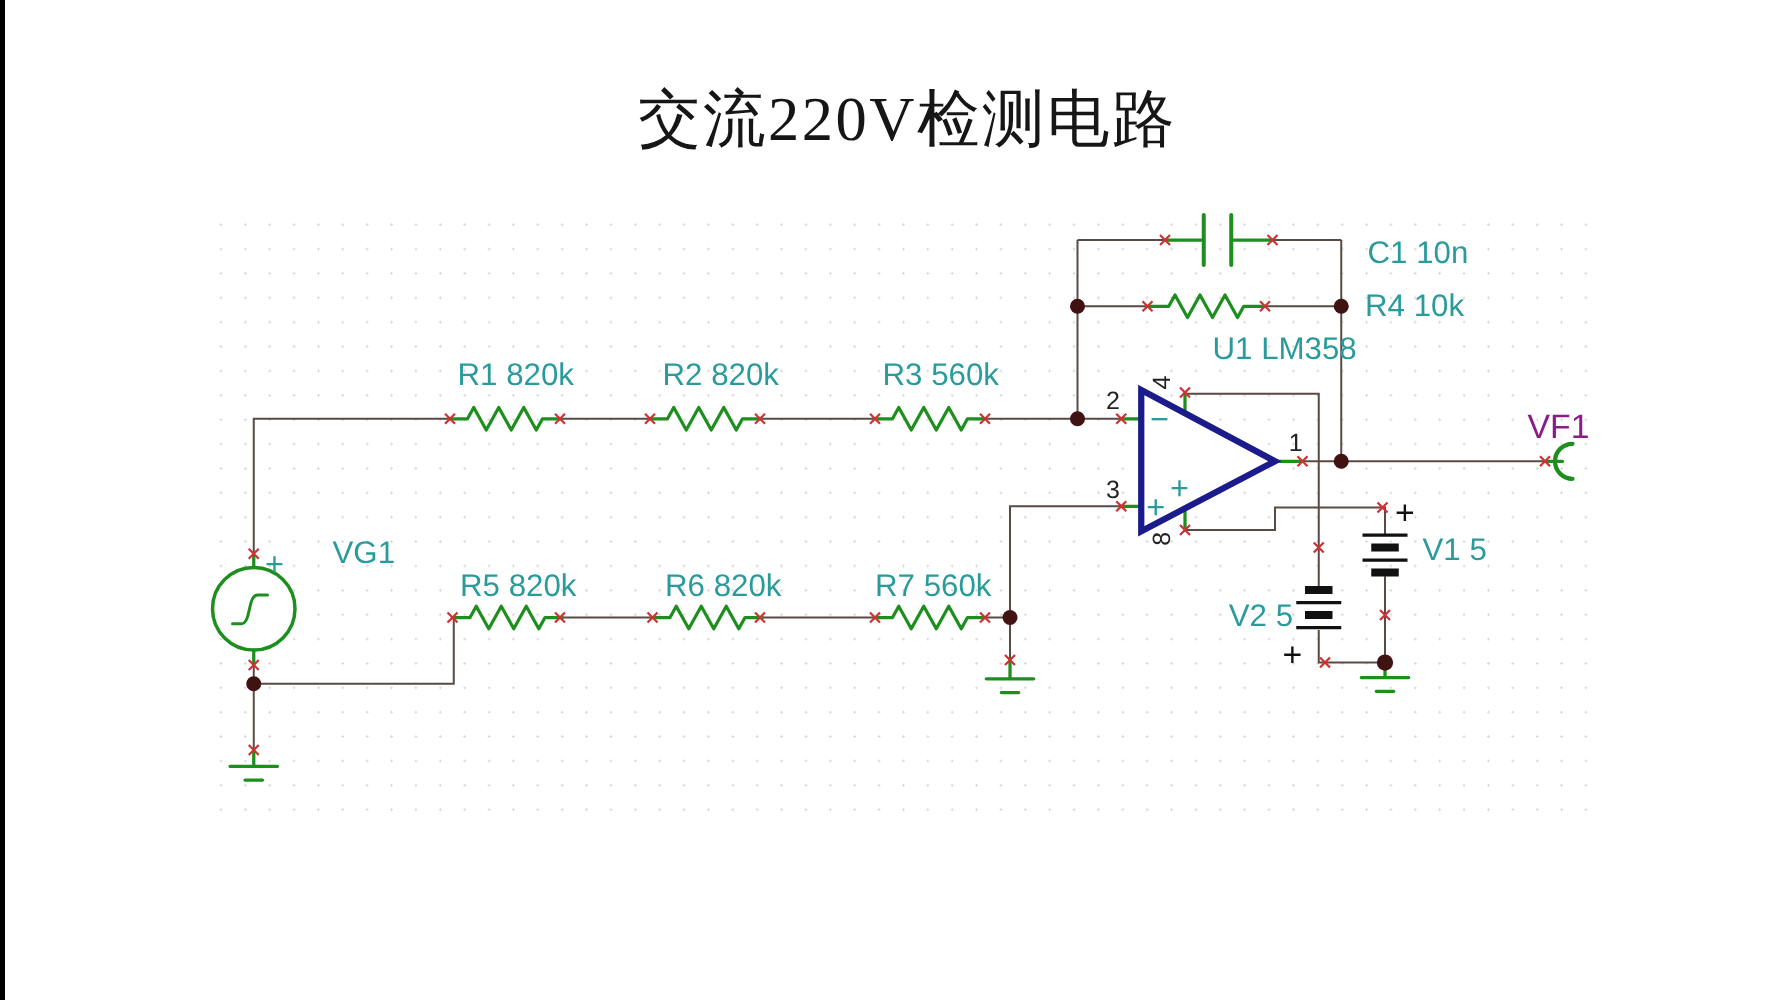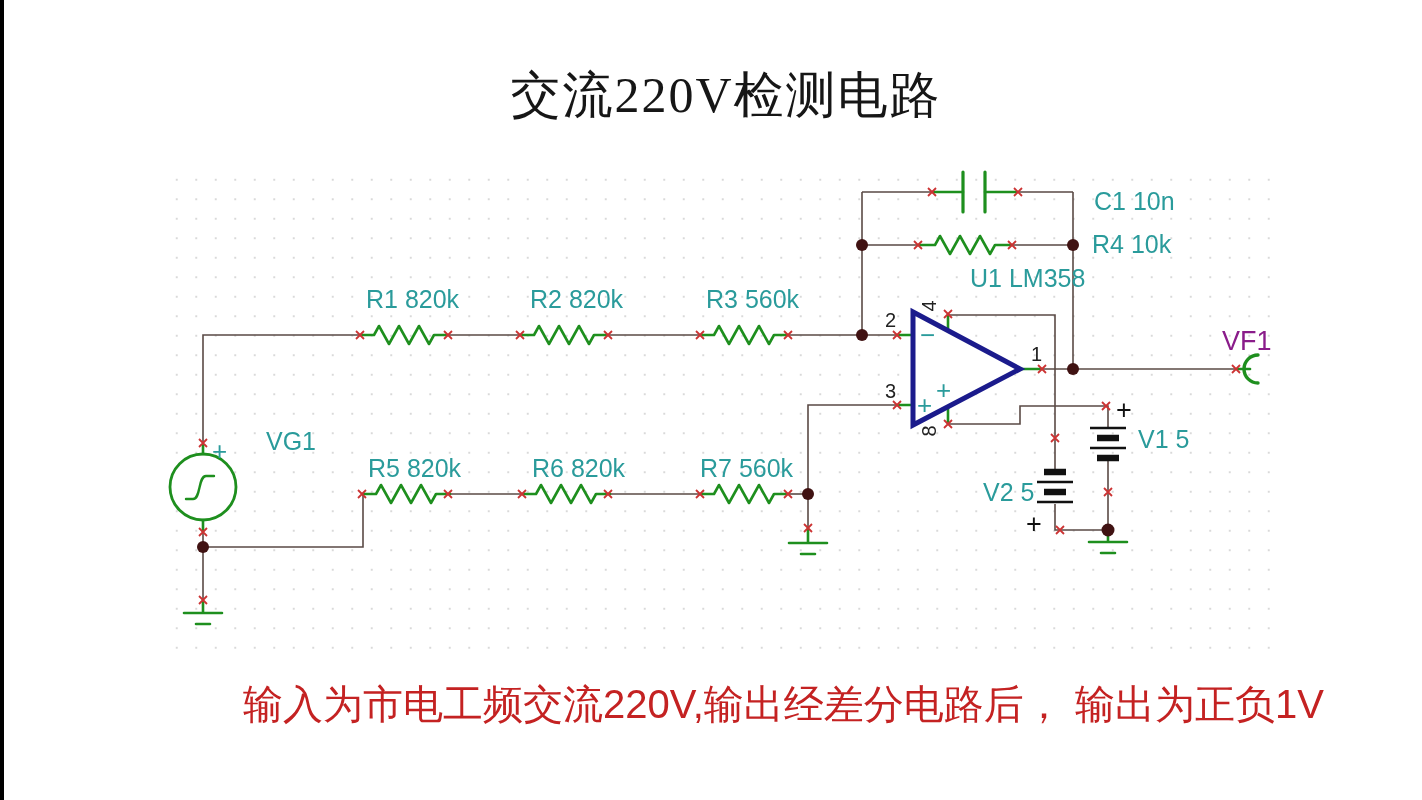--- a/index.html
+++ b/index.html
@@ -188,14 +188,13 @@
 
   <text class="sign-teal" x="920" y="344">−</text>
   <text class="sign-teal" x="917" y="414">+</text>
   <text class="sign-teal" x="936" y="399" font-size="32">+</text>
   <text class="sign-teal" x="212" y="460">+</text>
   <text class="sign-black" x="1116" y="419">+</text>
   <text class="sign-black" x="1026" y="533">+</text>
 </svg>
 
 <div class="notes">
-  <div>输入为市电工频交流220V,输出经差分电路后， 输出为正负1V</div>
 </div>
 
 </body></html>

